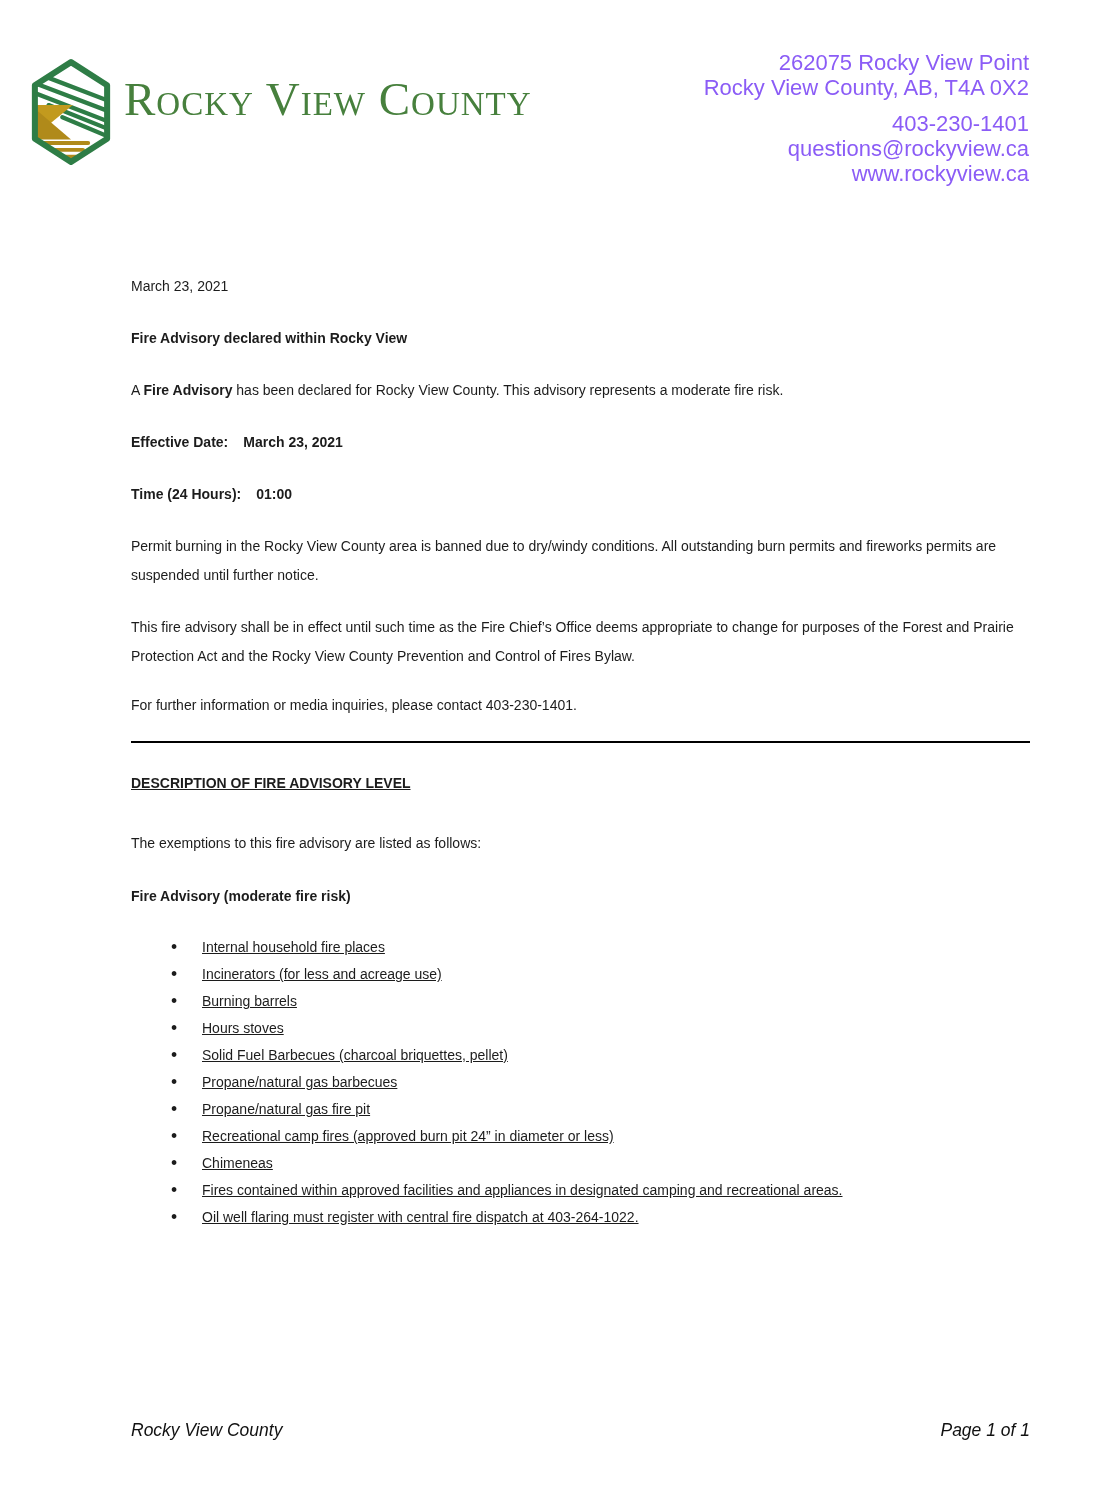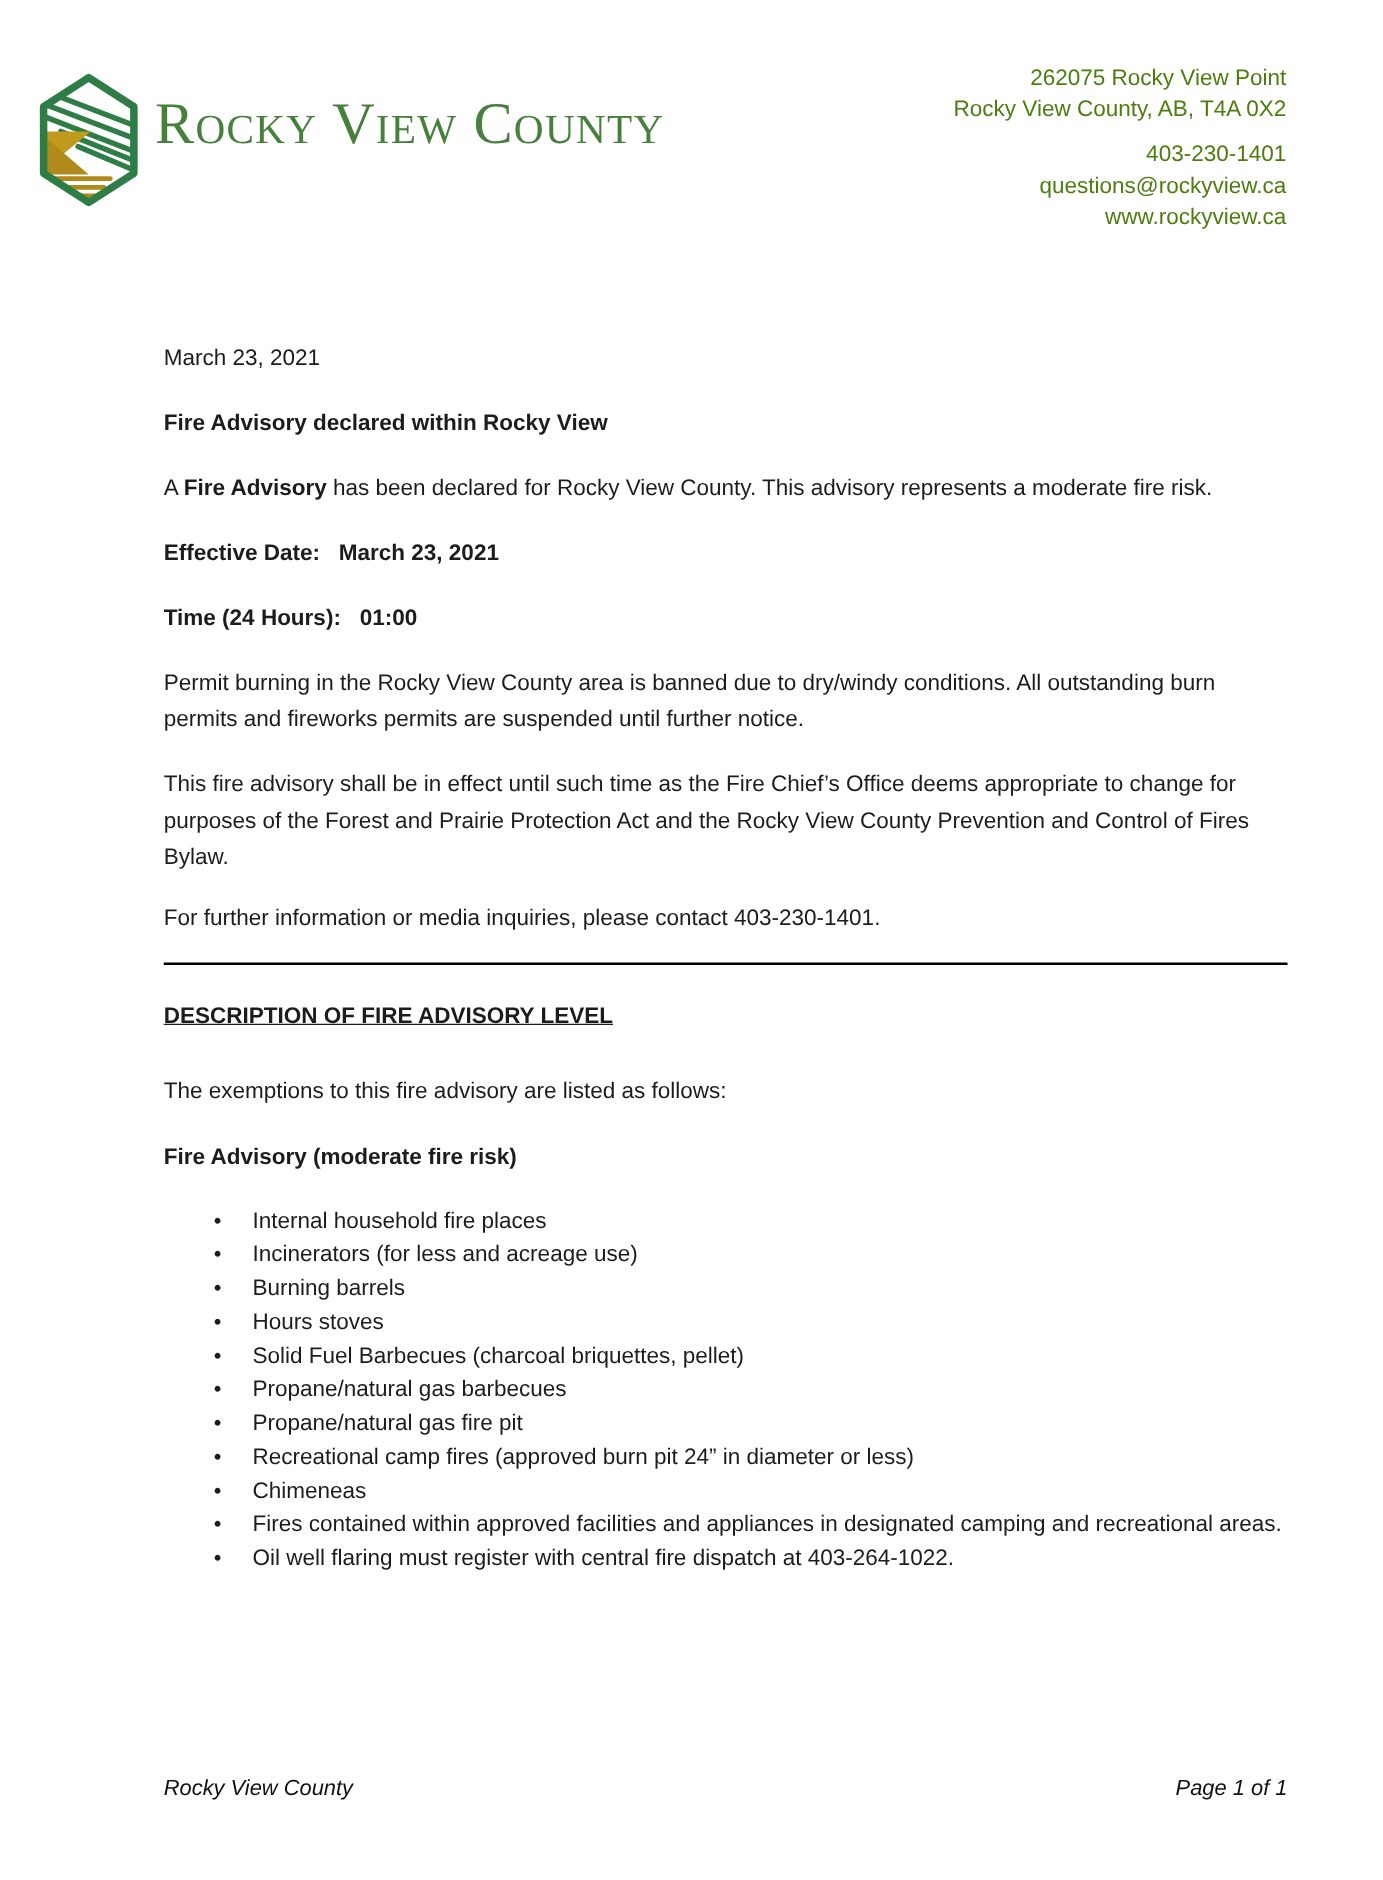--- a/index.html
+++ b/index.html
@@ -13,39 +13,39 @@
   
   .logo-mark{position:absolute;left:28px;top:56px;width:86px;height:112px;}
   .wordmark{
     position:absolute;left:124px;top:72px;
     font-family:"Liberation Serif","DejaVu Serif",serif;
     font-variant:small-caps;
     font-size:47px;letter-spacing:1px;color:#47803d;white-space:nowrap;
   }
   .contact{
     position:absolute;right:77px;top:50px;text-align:right;
-    font-size:18px;line-height:25px;color:#4d7c0f;
+    font-size:22px;line-height:25px;color:#8b5cf6;
   }
   .contact .gap{height:11px;}
 
   
   .content{
     position:absolute;left:131px;right:76px;top:0;
     padding-top:272px;
-    font-size:18px;line-height:29px;
+    font-size:14px;line-height:29px;
   }
   .block{margin:0 0 23px 0;}
   .title{font-weight:bold;}
   .caps-title{font-weight:bold;text-decoration:underline;}
   .bold{font-weight:bold;}
   .label-gap{display:inline-block;width:15px;}
   .rule{border:none;border-top:2px solid #000;margin:21px 0 26px 0;}
   .section-gap{margin-bottom:31px;}
 
-  ul.exemptions{list-style:none;margin:16px 0 0 0;padding:0;}
+  ul.exemptions{list-style:none;margin:16px 0 0 0;padding:0;text-decoration:underline;}
   ul.exemptions li{
     position:relative;padding-left:71px;line-height:27px;margin:0;
   }
   ul.exemptions li::before{
     content:"\2022";position:absolute;left:40px;top:0;
     font-size:17.5px;
   }
 
   
   .footer{

